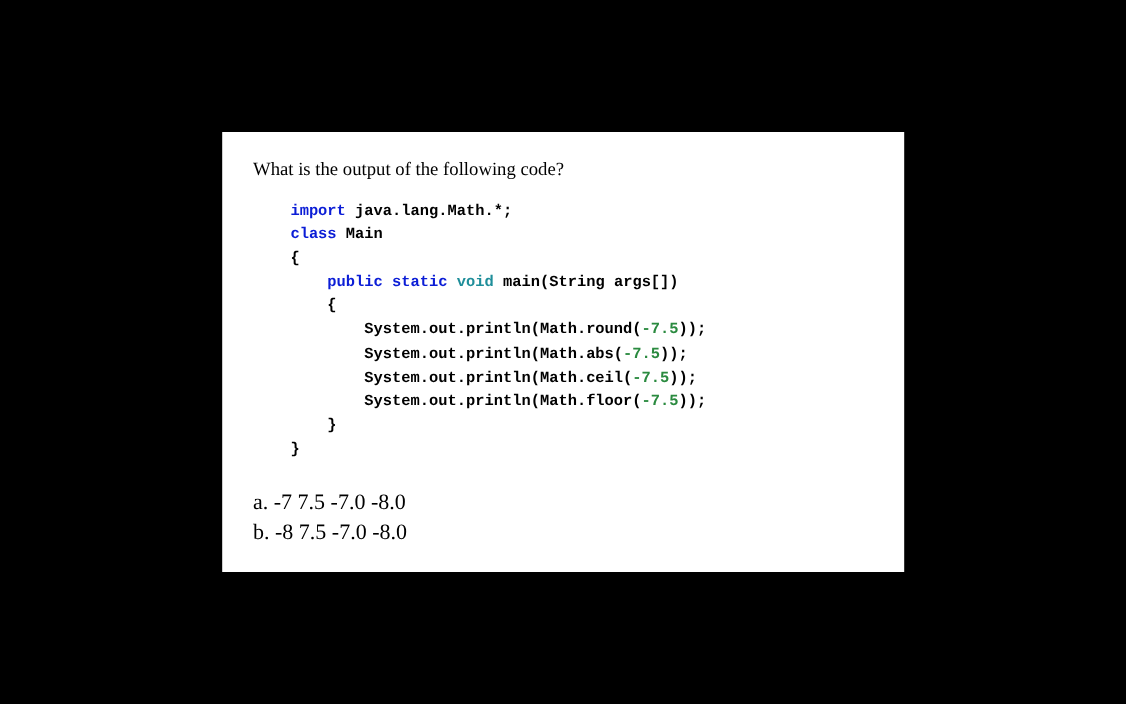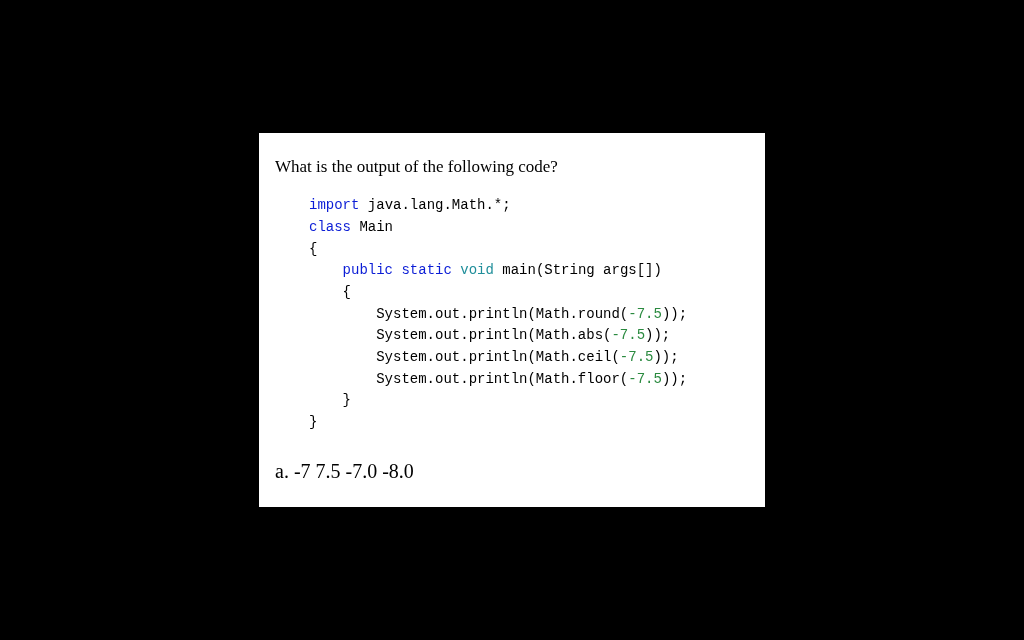--- a/index.html
+++ b/index.html
@@ -7,37 +7,37 @@
       background: #000;
       width: 1024px;
       height: 640px;
       display: flex;
       align-items: center;
       justify-content: center;
       font-family: "Times New Roman", Times, serif;
     }
     .card {
       background: #fff;
-      width: 506px;
-      padding: 24px 28px 22px 16px;
+      width: 620px;
+      padding: 24px 28px 22px 28px;
     }
     .question {
       font-size: 17px;
       color: #000;
       margin-bottom: 18px;
     }
     .code-block {
       font-family: "Courier New", Courier, monospace;
       font-size: 14px;
       line-height: 1.55;
       margin-left: 34px;
       margin-bottom: 24px;
       white-space: pre;
       color: #000;
-      font-weight: normal;
+      font-weight: bold;
     }
     .kw-blue { color: #0b1dd6; }
     .kw-teal { color: #1f8e9a; }
     .num-green { color: #2a8a3f; }
     .options {
       font-size: 20px;
       color: #000;
       line-height: 1.35;
     }
     .opt { display: block; }
@@ -55,14 +55,15 @@
 <span>    {</span>
 <span>        System.out.println(Math.round(</span><span class="num-green">-7.5</span><span>));</span>
 <span>        System.out.println(Math.abs(</span><span class="num-green">-7.5</span><span>));</span>
 <span>        System.out.println(Math.ceil(</span><span class="num-green">-7.5</span><span>));</span>
 <span>        System.out.println(Math.floor(</span><span class="num-green">-7.5</span><span>));</span>
 <span>    }</span>
 <span>}</span></div>
 
   <div class="options">
     <span class="opt">a. -7 7.5 -7.0 -8.0</span>
+    <span class="opt">b. -8 7.5 -7.0 -8.0</span>
   </div>
 </div>
 
 </body></html>

